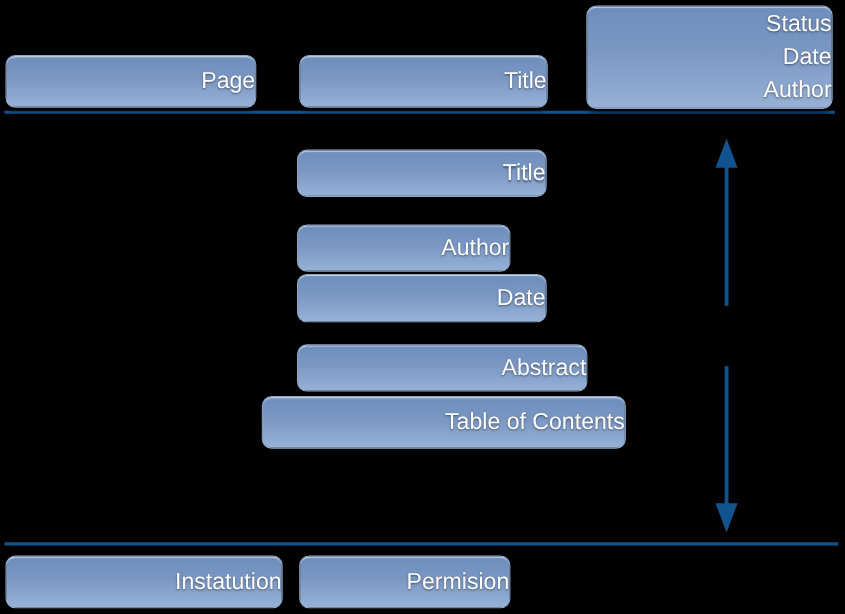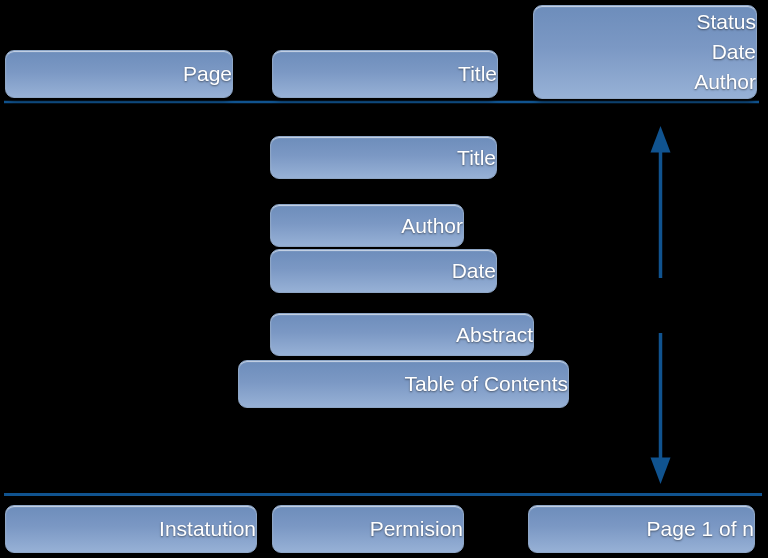--- a/index.html
+++ b/index.html
@@ -82,15 +82,14 @@
   <div class="box" style="left:270px; top:249px; width:227px; height:44px;">Date</div>
 
   <div class="box" style="left:270px; top:313px; width:264px; height:43px;">Abstract</div>
 
   <div class="box" style="left:238px; top:360px; width:331px; height:48px;">Table of Contents</div>
 
   <div class="box" style="left:5px; top:505px; width:252px; height:48px;">Instatution</div>
 
   <div class="box" style="left:272px; top:505px; width:192px; height:48px;">Permision</div>
 
-  <div class="box" style="left:528px; top:505px; width:227px; height:48px;">Page 1 of n</div>
 
 </div>
 
 </body></html>

